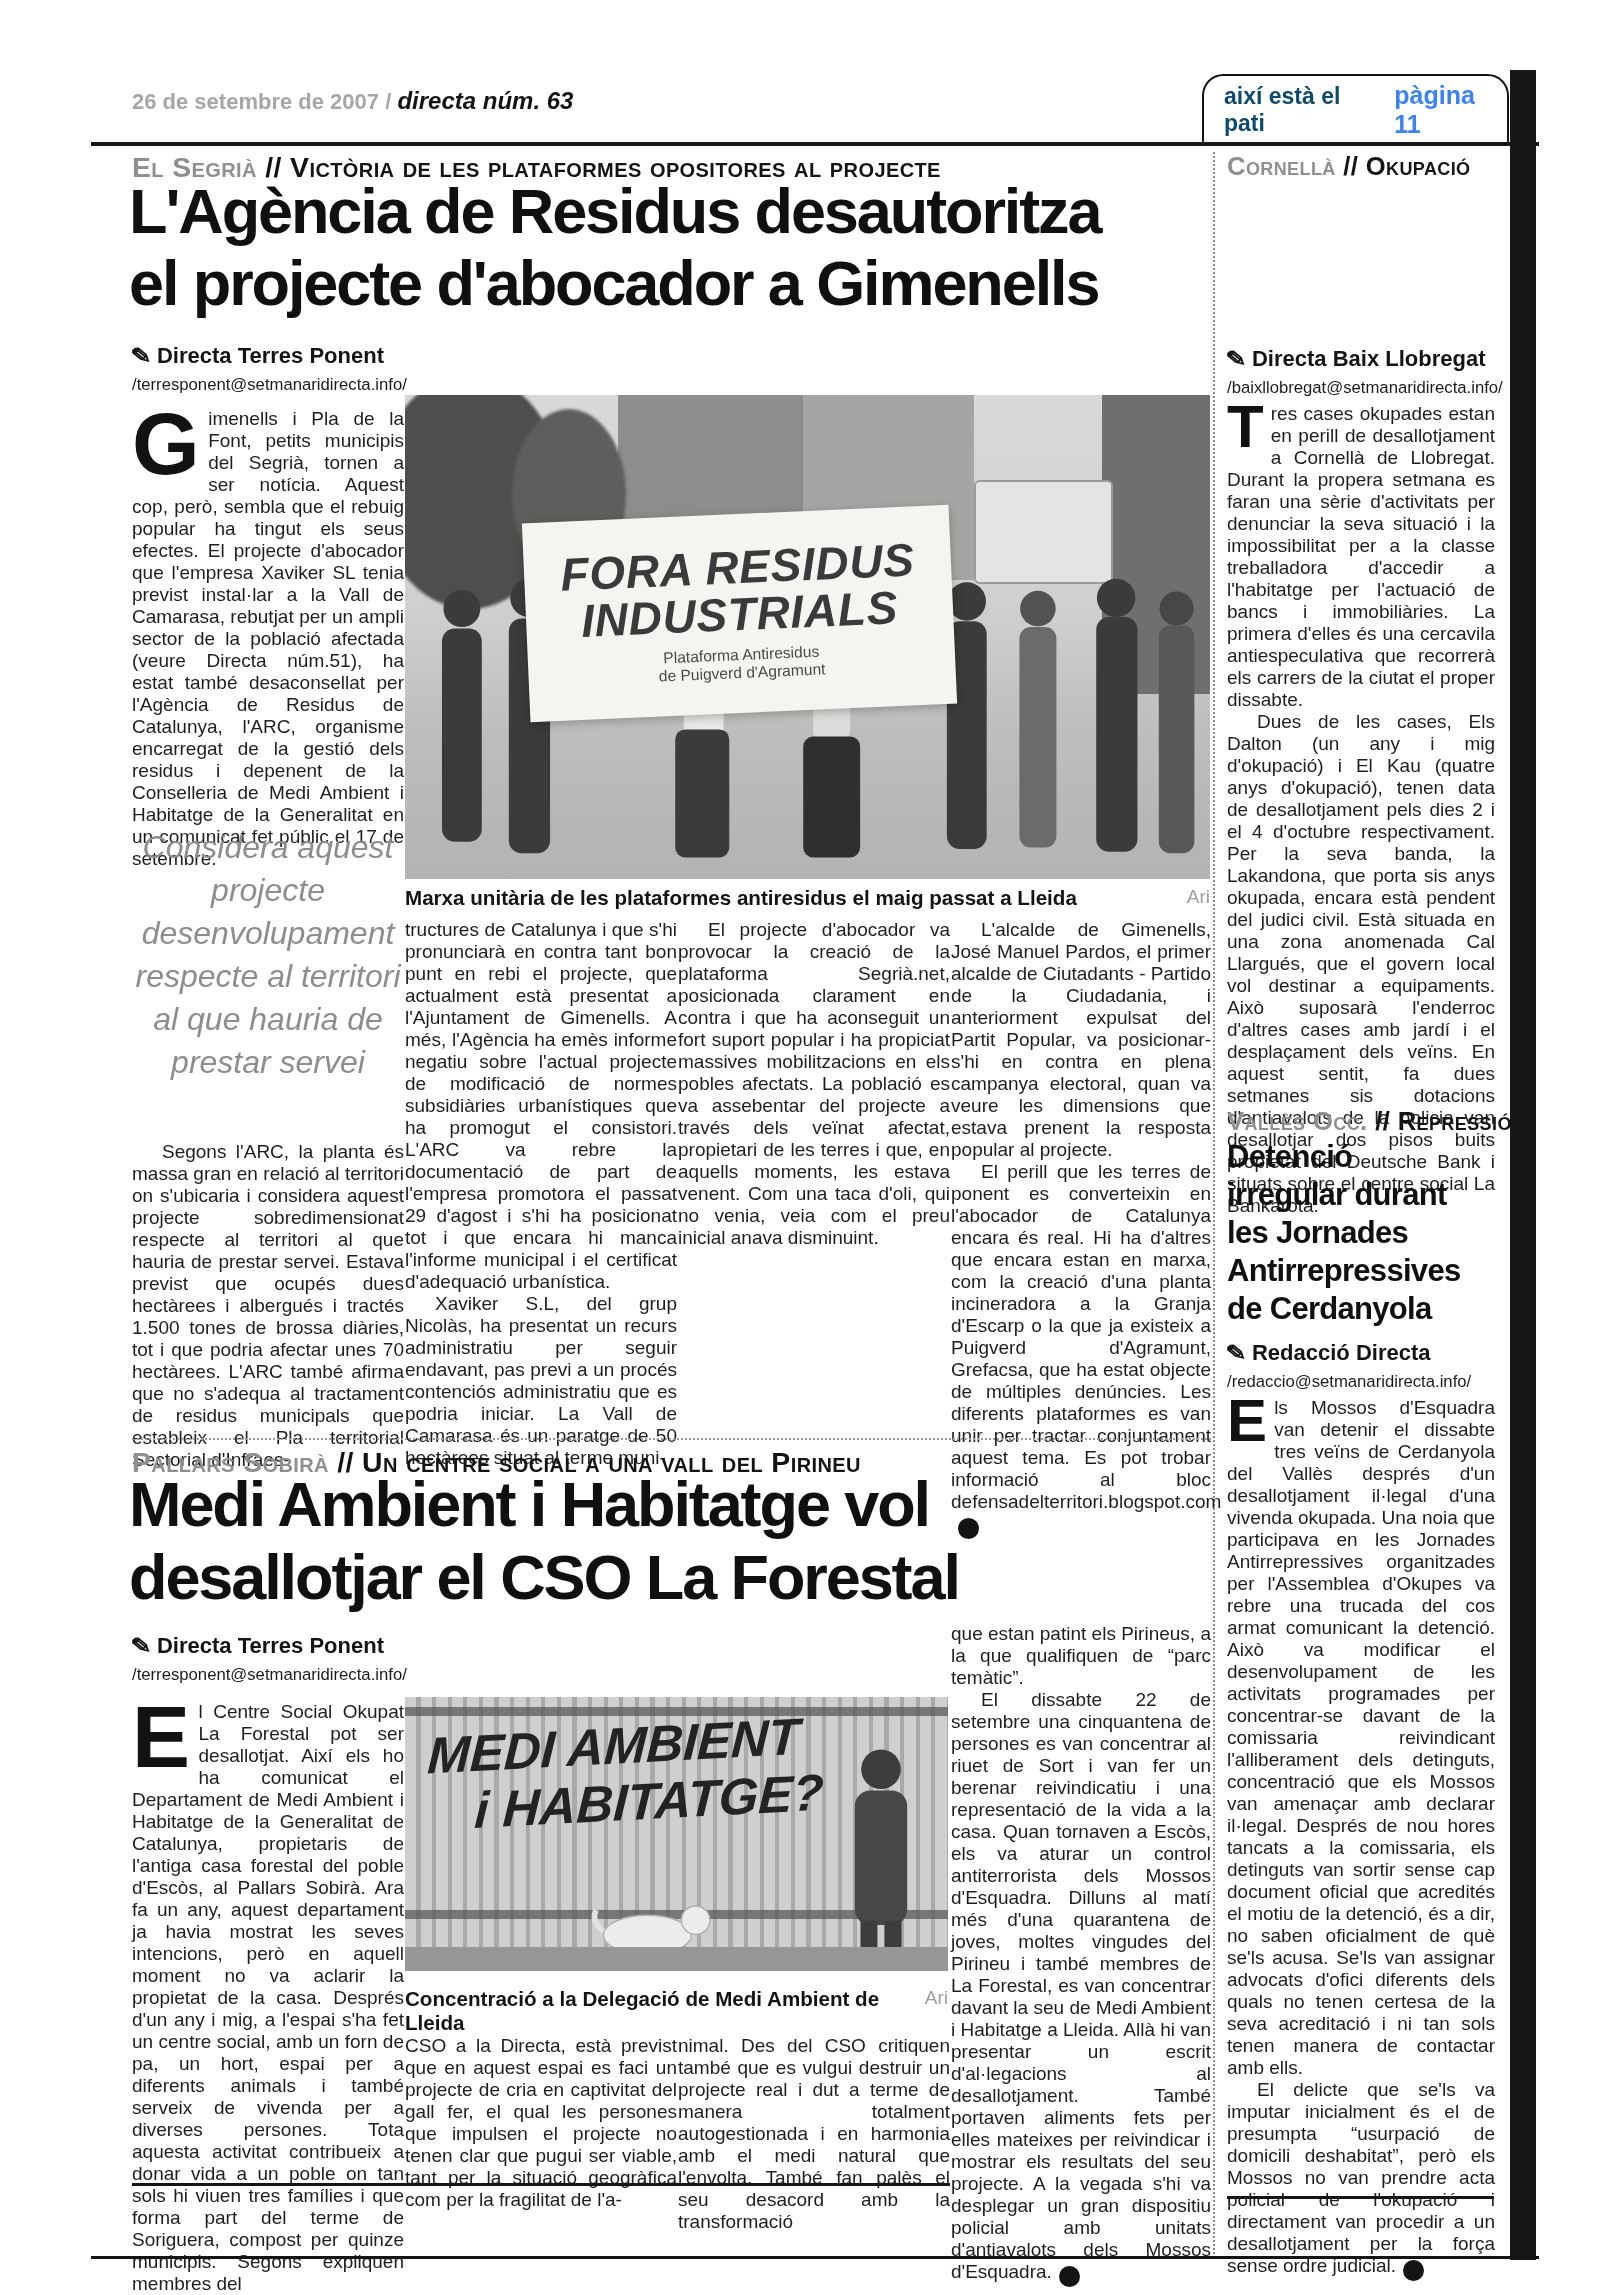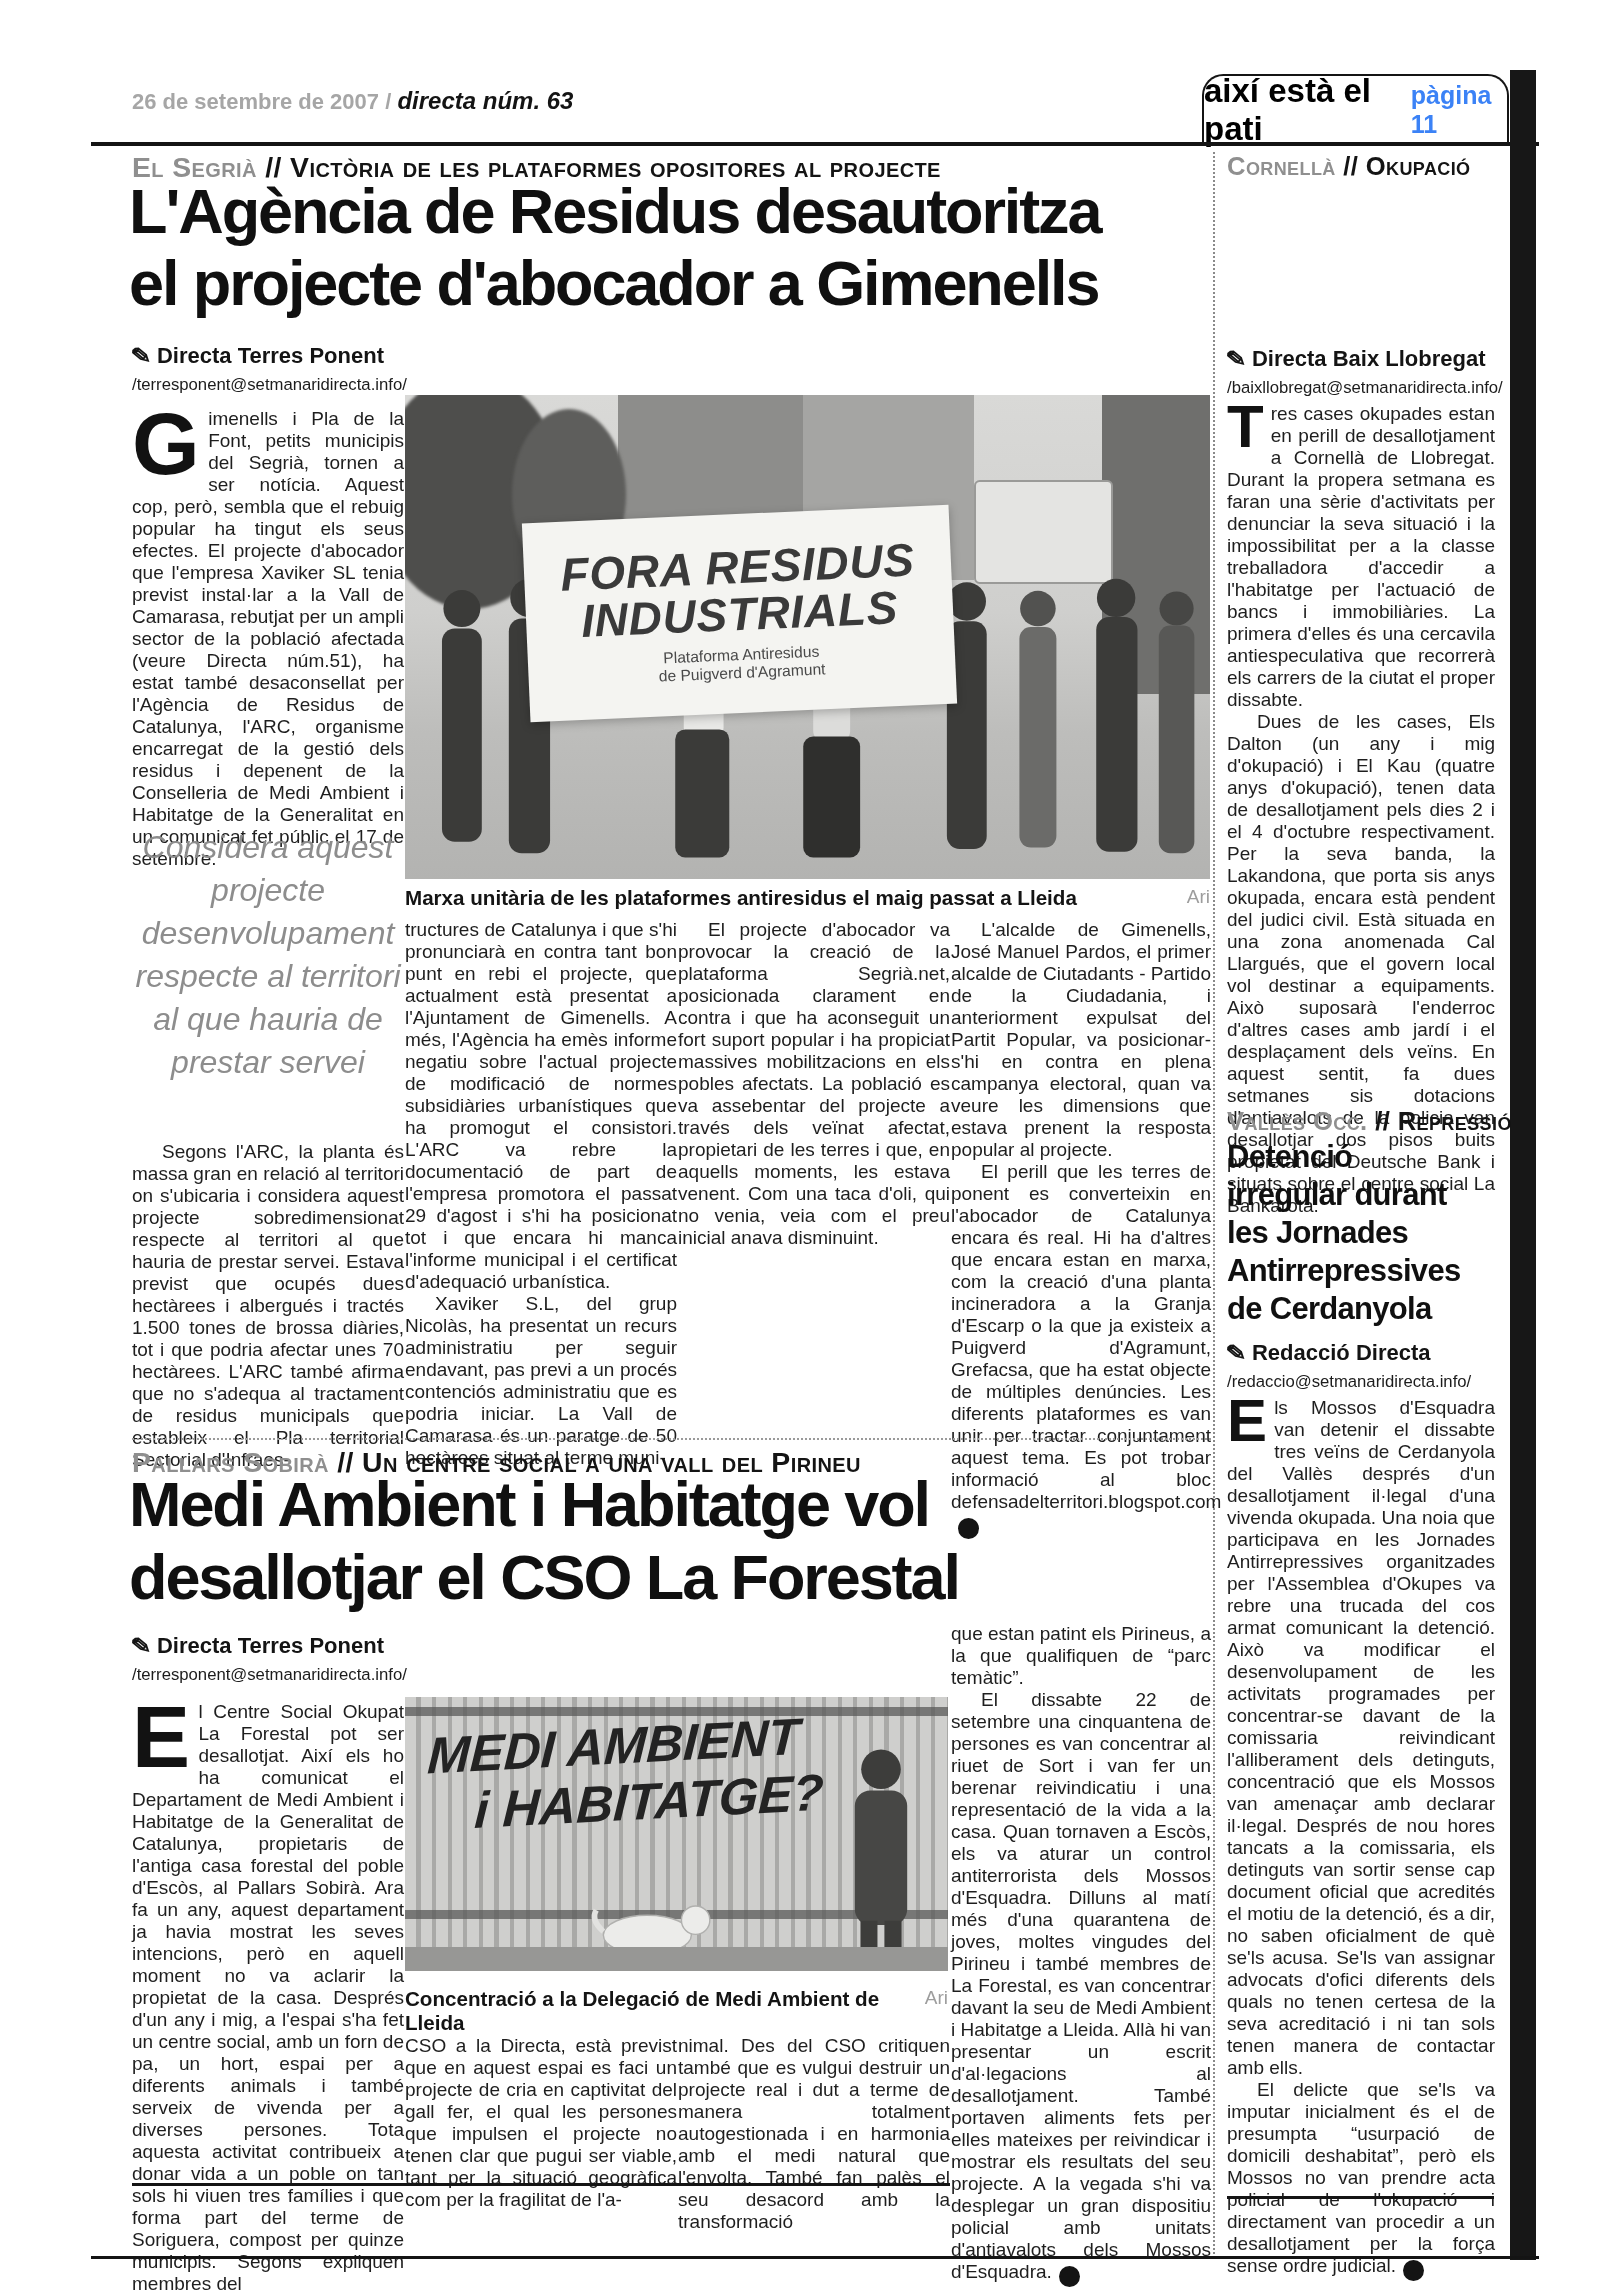--- a/index.html
+++ b/index.html
@@ -6,21 +6,21 @@
   .page{position:relative;width:1623px;height:2295px;background:#ffffff;
         font-family:"Liberation Sans",sans-serif;color:#1c1c1c;overflow:hidden;}
   .abs{position:absolute;}
 
   
   .date-line{left:132px;top:87px;font-size:22px;font-weight:bold;color:#a6a6a6;white-space:nowrap;}
   .issue{color:#141414;font-style:italic;font-size:24px;text-align:right;}
   .tab{left:1202px;top:74px;width:307px;height:69px;border:2.8px solid #141414;border-bottom:none;
        border-radius:21.3px 21.3px 0 0;background:#fff;display:flex;align-items:center;justify-content:center;
        gap:8.5px;box-sizing:border-box;}
-  .tab-title{font-weight:bold;font-size:33px;color:#000000;}
+  .tab-title{font-weight:bold;font-size:23px;color:#0c4a6e;margin-left:20px;}
   .tab-page{font-weight:bold;font-size:25px;color:#3b82f6;}
   .top-rule{left:91px;top:142px;width:1448px;height:3.6px;background:#141414;}
   .right-bar{left:1510px;top:70px;width:26px;height:2190px;background:#171717;}
   .rule-mid{left:132px;top:2183px;width:818px;height:2.8px;background:#141414;}
   .rule-sb{left:1227px;top:2196px;width:267px;height:2.8px;background:#141414;}
   .rule-bottom{left:91px;top:2256px;width:1448px;height:2.8px;background:#141414;}
   .vdot{left:1213px;top:152px;height:2102px;width:0;border-left:2.1px dotted #8a8a8a;}
   .hdot{left:132px;top:1438px;width:1079px;height:0;border-top:2.8px dotted #9a9a9a;}
 
   

